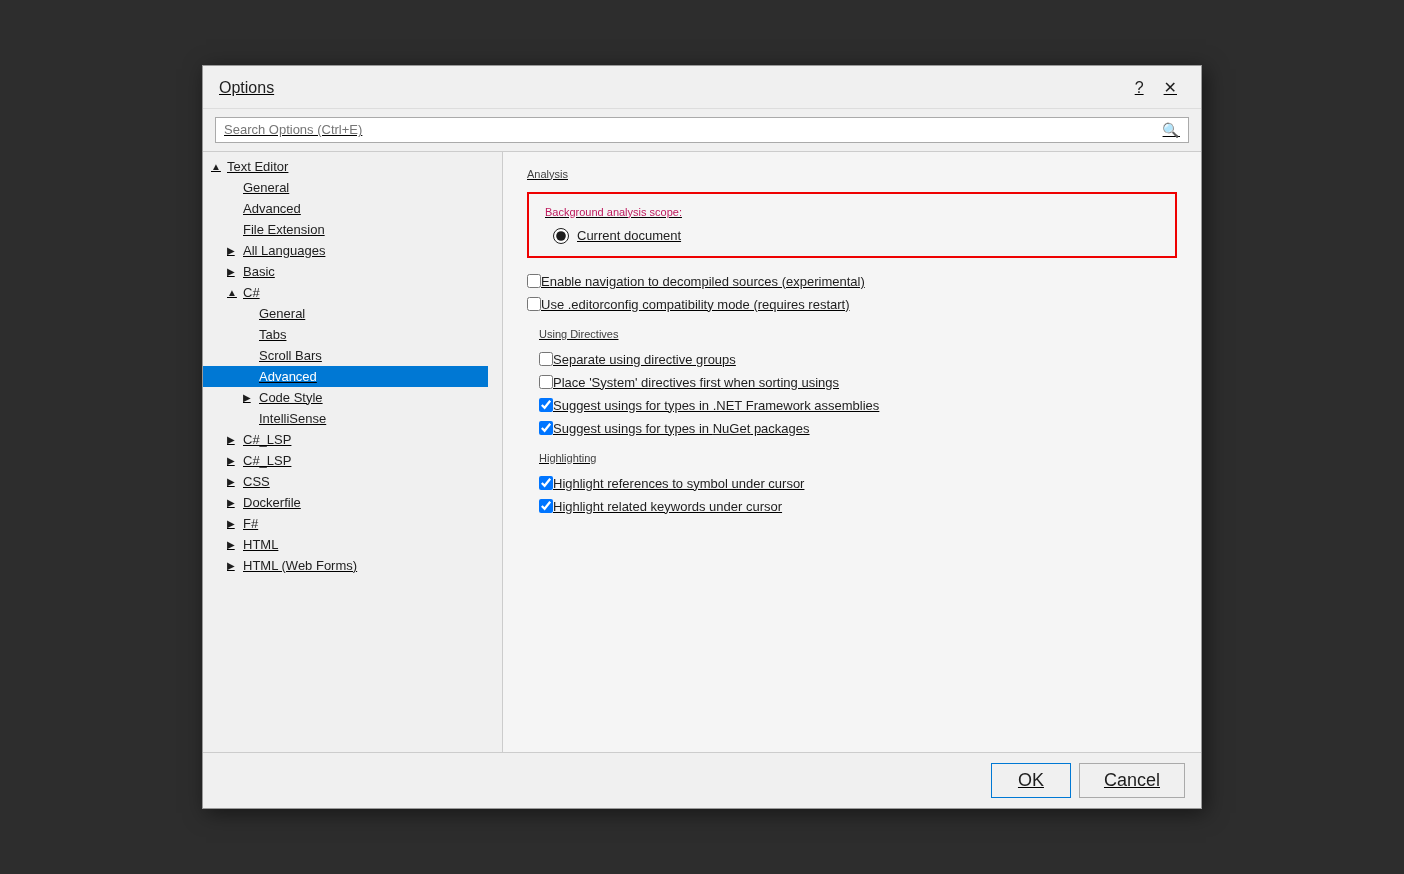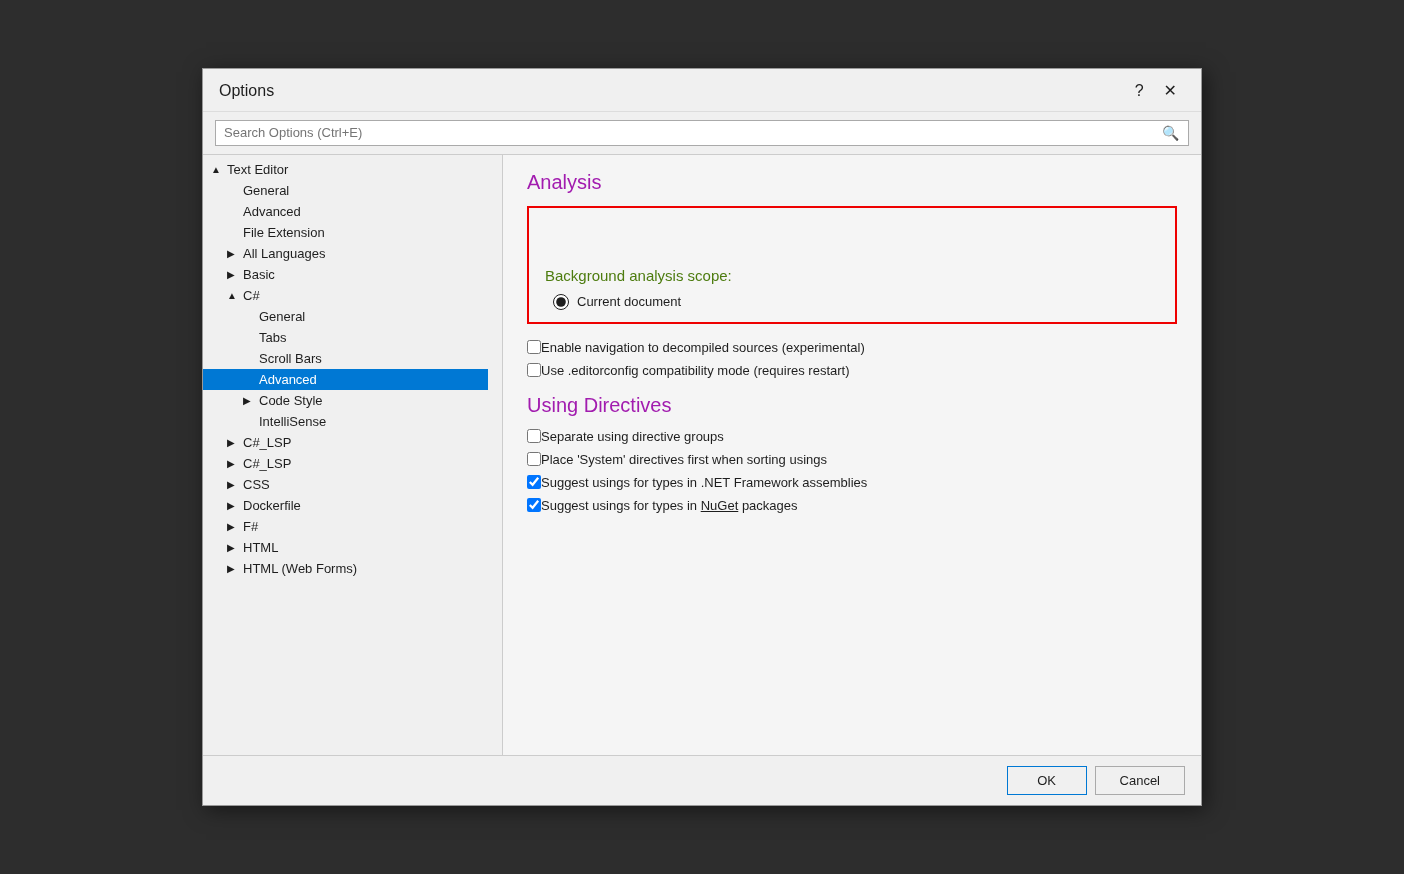--- a/index.html
+++ b/index.html
@@ -11,20 +11,21 @@
       min-height: 100vh;
       font-family: 'Segoe UI', sans-serif;
     }
     .dialog {
       width: 1000px;
       background: #f0f0f0;
       border: 1px solid #999;
       box-shadow: 4px 4px 20px rgba(0,0,0,0.5);
       display: flex;
       flex-direction: column;
+      text-decoration: underline;
     }
     .title-bar {
       background: #f0f0f0;
       padding: 10px 16px 8px;
       display: flex;
       align-items: center;
       justify-content: space-between;
       border-bottom: 1px solid #ddd;
     }
     .title-bar-left {
@@ -120,38 +121,37 @@
       background: #f5f5f5;
       overflow-y: scroll;
       padding: 16px 24px;
       position: relative;
     }
     .right-panel::-webkit-scrollbar { width: 14px; }
     .right-panel::-webkit-scrollbar-track { background: #f0f0f0; }
     .right-panel::-webkit-scrollbar-thumb { background: #c0c0c0; border: 2px solid #f0f0f0; }
 
     .section-title {
-      font-size: 20px;
+      font-size: 11px;
       font-weight: 400;
-      color: #a21caf;
+      color: #404040;
       margin-bottom: 12px;
     }
 
     
     .analysis-box {
       border: 2px solid #e00;
       padding: 12px 16px;
       margin-bottom: 16px;
       background: #f5f5f5;
     }
     .analysis-box-title {
-      font-size: 15px;
+      font-size: 11px;
       margin-bottom: 10px;
-      color: #4d7c0f;
-      margin-top: 47px;
+      color: #be185d;
     }
     .radio-group { display: flex; flex-direction: column; gap: 3px; padding-left: 8px; }
     .radio-row {
       display: flex;
       align-items: center;
       gap: 8px;
       font-size: 13px;
       color: #1e1e1e;
     }
     .radio-input {
@@ -166,34 +166,34 @@
       font-size: 13px;
       color: #1e1e1e;
       margin-bottom: 8px;
     }
     .checkbox-input {
       width: 14px; height: 14px;
       cursor: pointer;
     }
     .checkbox-label { cursor: pointer; }
 
-    .section-divider { margin: 16px 0 12px; }
+    .section-divider { margin: 16px 12px 12px; }
 
     
     .footer {
       padding: 10px 16px;
       display: flex;
       justify-content: flex-end;
       gap: 8px;
       background: #f0f0f0;
       border-top: 1px solid #ccc;
     }
     .footer-btn {
       padding: 6px 24px;
-      font-size: 13px;
+      font-size: 18px;
       cursor: pointer;
       border: 1px solid #aaa;
       background: #f0f0f0;
       color: #1e1e1e;
       min-width: 80px;
     }
     .footer-btn.primary {
       background: #f0f0f0;
       border: 1px solid #0078d4;
     }
@@ -352,20 +352,33 @@
               <input type="checkbox" class="checkbox-input" checked="" style="">
               <label class="checkbox-label">Suggest usings for types in .NET Framework assemblies</label>
             </div>
             <div class="checkbox-row">
               <input type="checkbox" class="checkbox-input" checked="" style="">
               <label class="checkbox-label">Suggest usings for types in <u>NuGet</u> packages</label>
             </div>
           </div>
       </div>
 
+      <div class="section-divider">
+        <div class="section-title">Highlighting</div>
+        <div id="highlighting-checkboxes">
+            <div class="checkbox-row">
+              <input type="checkbox" class="checkbox-input" checked="" style="">
+              <label class="checkbox-label">Highlight references to symbol under cursor</label>
+            </div>
+            <div class="checkbox-row">
+              <input type="checkbox" class="checkbox-input" checked="" style="">
+              <label class="checkbox-label">Highlight related keywords under cursor</label>
+            </div>
+          </div>
+      </div>
     </div>
   </div>
 
   <div class="footer">
     <button class="footer-btn primary">OK</button>
     <button class="footer-btn">Cancel</button>
   </div>
 </div>
 
 </body></html>

